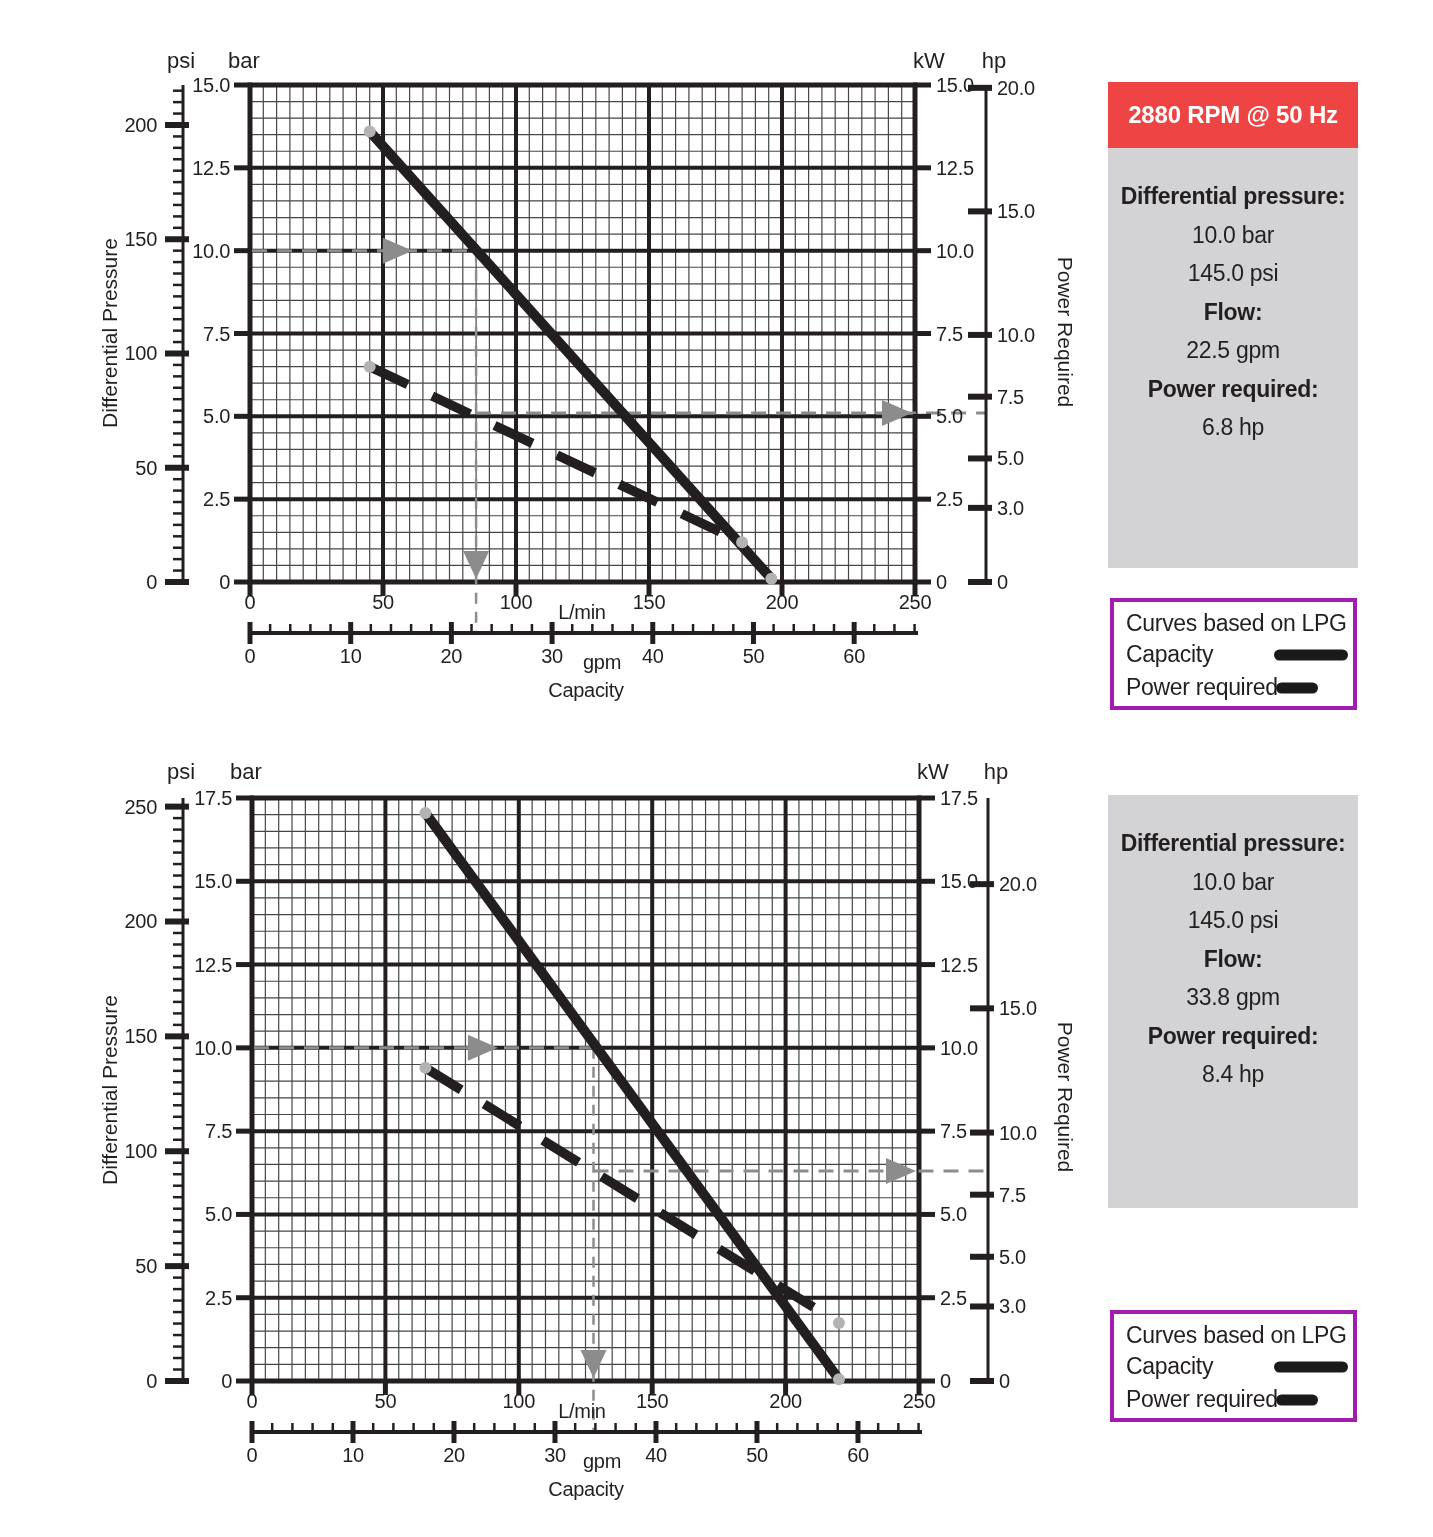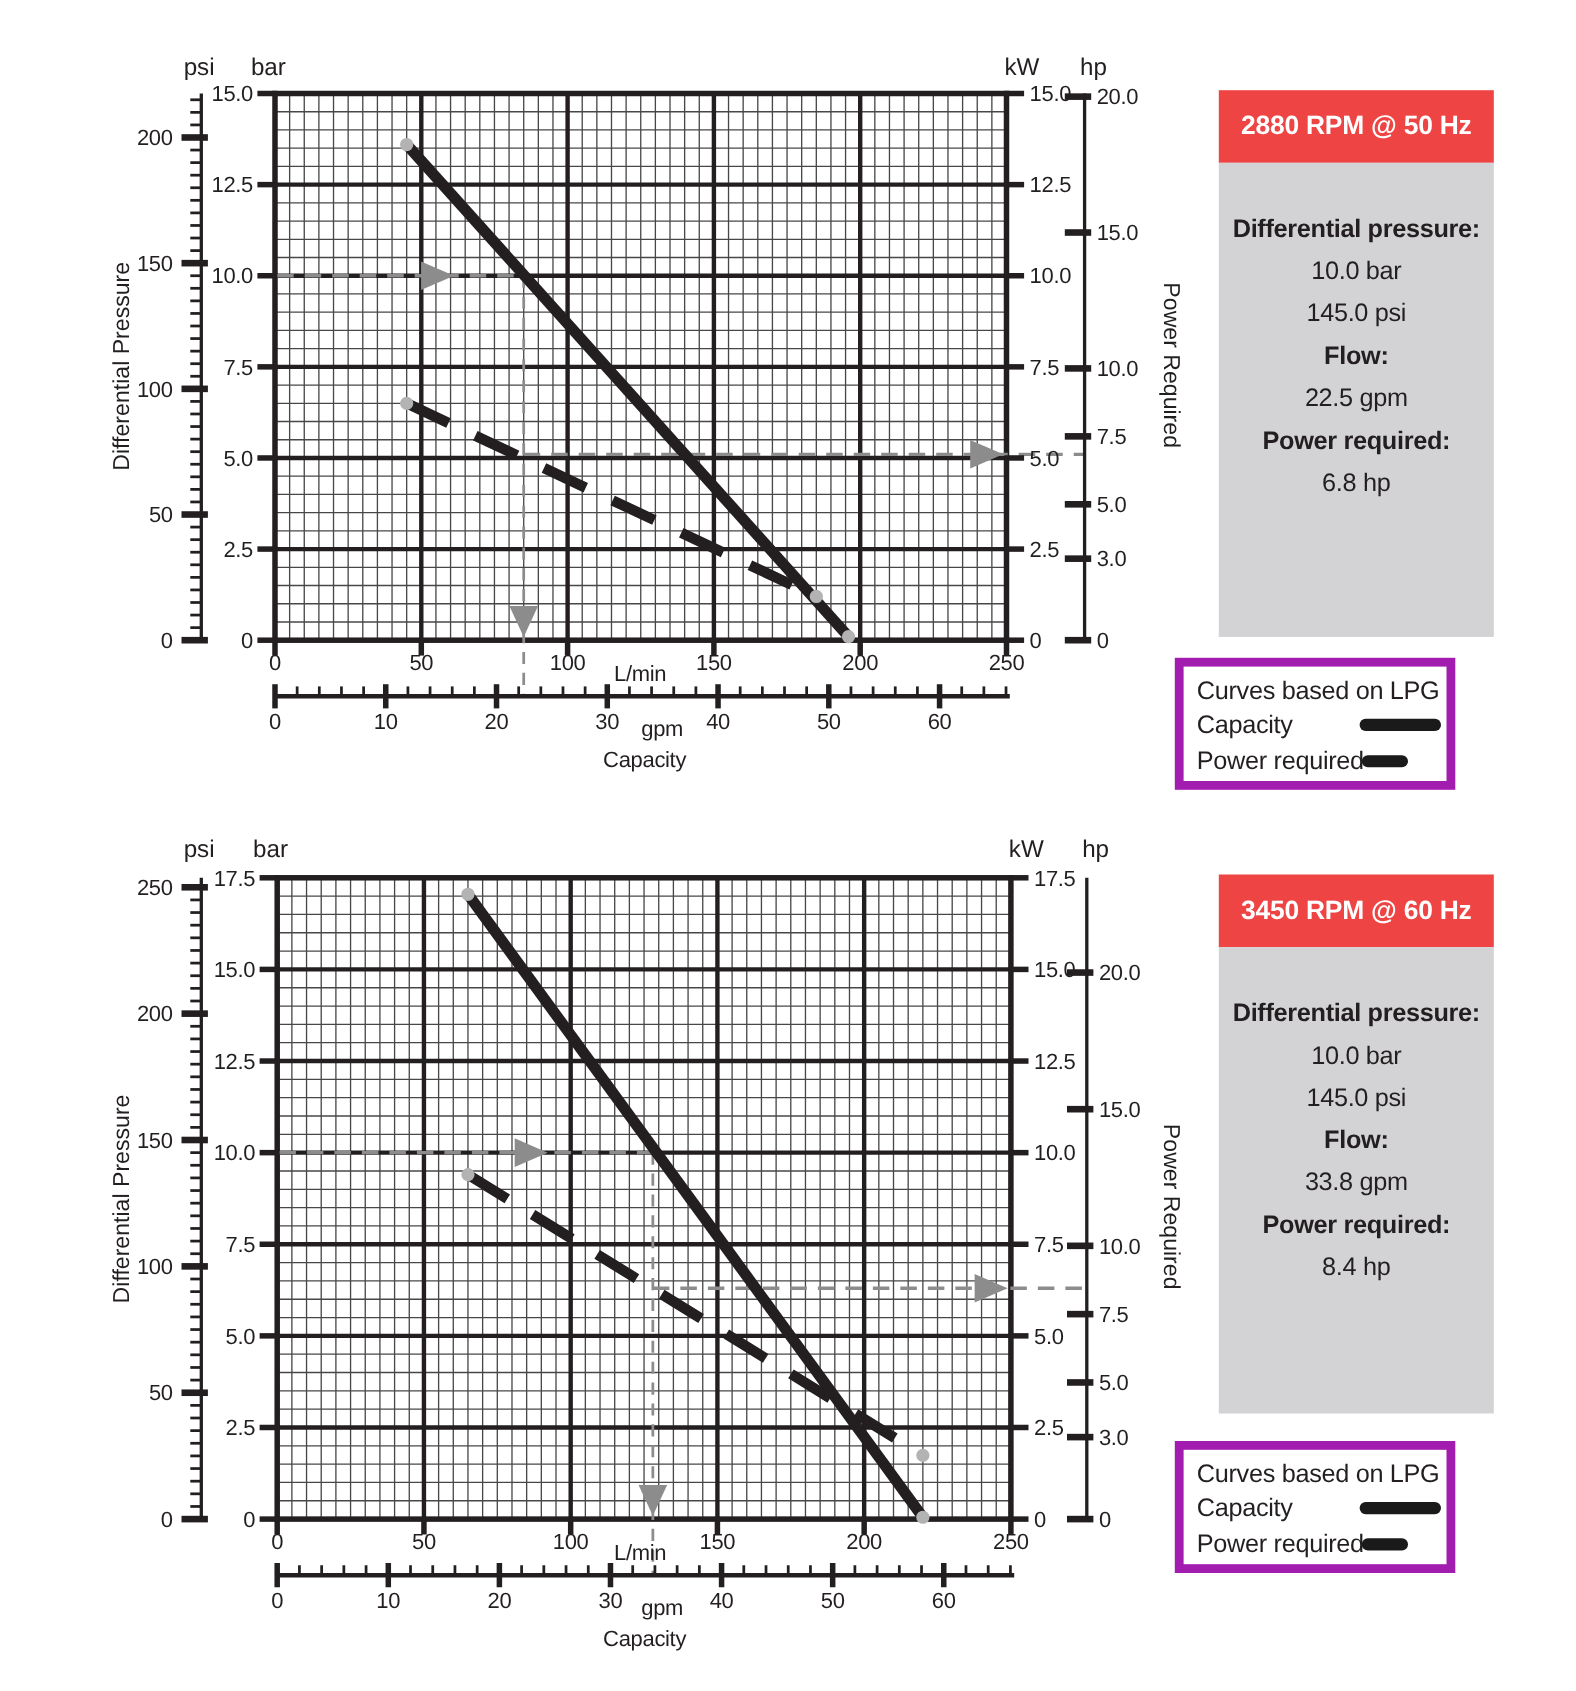--- a/index.html
+++ b/index.html
@@ -9,30 +9,30 @@
 
   
   .tk{font-family:"Liberation Sans",sans-serif;font-size:20px;fill:#231f20;letter-spacing:-0.3px;}
   .hdr{font-family:"Liberation Sans",sans-serif;font-size:22px;fill:#231f20;}
   .rot{font-family:"Liberation Sans",sans-serif;font-size:21px;fill:#231f20;}
 
   
   .panel{position:absolute;left:1108px;width:250px;}
   .panel-header{height:66px;line-height:66px;background:#ef4444;color:#ffffff;
     text-align:center;font-weight:bold;font-size:24px;letter-spacing:-0.2px;}
-  .panel-body{background:#d3d3d5;padding-top:40px;}
+  .panel-body{background:#d3d3d5;padding-top:29px;}
   #panel1 .panel-body{height:391px;}
   #panel2 .panel-body{height:384px;}
   .panel-body .row{height:38.5px;line-height:38.5px;text-align:center;font-size:23px;letter-spacing:-0.3px;}
   .panel-body .row.b{font-weight:bold;}
   #panel1{top:82px;}
   #panel2{top:795px;}
 
   
-  .legend{position:absolute;left:1068px;width:239px;height:104px;border:8px solid #a21caf;background:#fff;}
+  .legend{position:absolute;left:1110px;width:239px;height:104px;border:4px solid #a21caf;background:#fff;}
   #legend1{top:598px;}
   #legend2{top:1310px;}
   .lg-title{padding:6px 0 0 12px;font-size:23px;line-height:30px;letter-spacing:-0.3px;}
   .lg-row{position:relative;height:33px;line-height:33px;padding-left:12px;font-size:23px;letter-spacing:-0.3px;}
   .sample{position:absolute;top:50%;transform:translateY(-50%);background:#1a1a1a;border-radius:6px;height:11px;}
   .sample.solid{left:160px;width:74px;}
   .sample.dash{left:162px;width:42px;}
 </style>
 </head>
 <body>
@@ -572,21 +572,20 @@
         <div class="row">10.0 bar</div>
         <div class="row">145.0 psi</div>
         <div class="row b">Flow:</div>
         <div class="row">22.5 gpm</div>
         <div class="row b">Power required:</div>
         <div class="row">6.8 hp</div>
       </div>
   </div>
 
   <div class="panel" id="panel2">
-    <div class="panel-header">3450 RPM @ 60 Hz</div>
     <div class="panel-body" id="pbody2">
         <div class="row b">Differential pressure:</div>
         <div class="row">10.0 bar</div>
         <div class="row">145.0 psi</div>
         <div class="row b">Flow:</div>
         <div class="row">33.8 gpm</div>
         <div class="row b">Power required:</div>
         <div class="row">8.4 hp</div>
       </div>
   </div>

